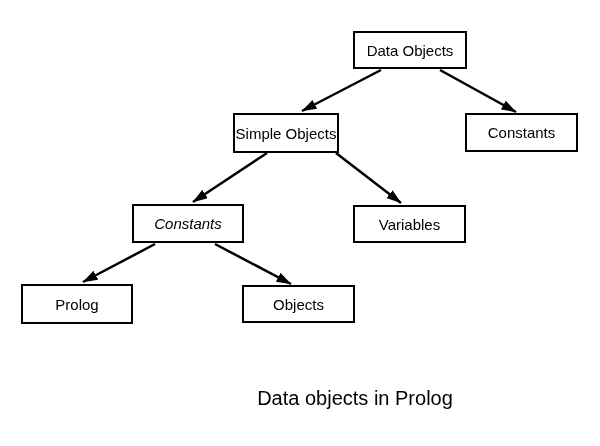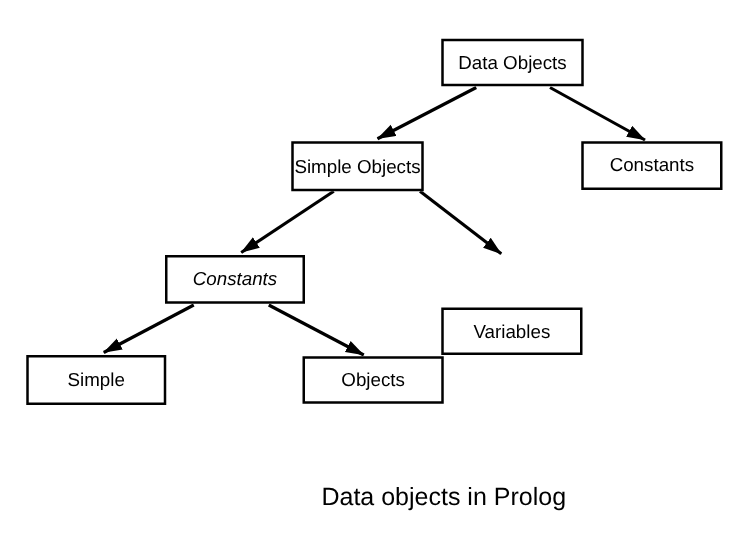--- a/index.html
+++ b/index.html
@@ -73,26 +73,26 @@
   </div>
 
   <div class="node" style="left:465px; top:113px; width:113px; height:39px;">
     <span>Constants</span>
   </div>
 
   <div class="node" style="left:132px; top:204px; width:112px; height:39px;font-style:italic;">
     <span>Constants</span>
   </div>
 
-  <div class="node" style="left:353px; top:205px; width:113px; height:38px;margin-top:41px;">
+  <div class="node" style="left:353px; top:205px; width:113px; height:38px;">
     <span>Variables</span>
   </div>
 
   <div class="node" style="left:21px; top:284px; width:112px; height:40px;">
-    <span>Simple</span>
+    <span>Prolog</span>
   </div>
 
   <div class="node" style="left:242px; top:285px; width:113px; height:38px;">
     <span>Objects</span>
   </div>
 
   <div class="caption">Data objects in Prolog</div>
 
 </div>
 

